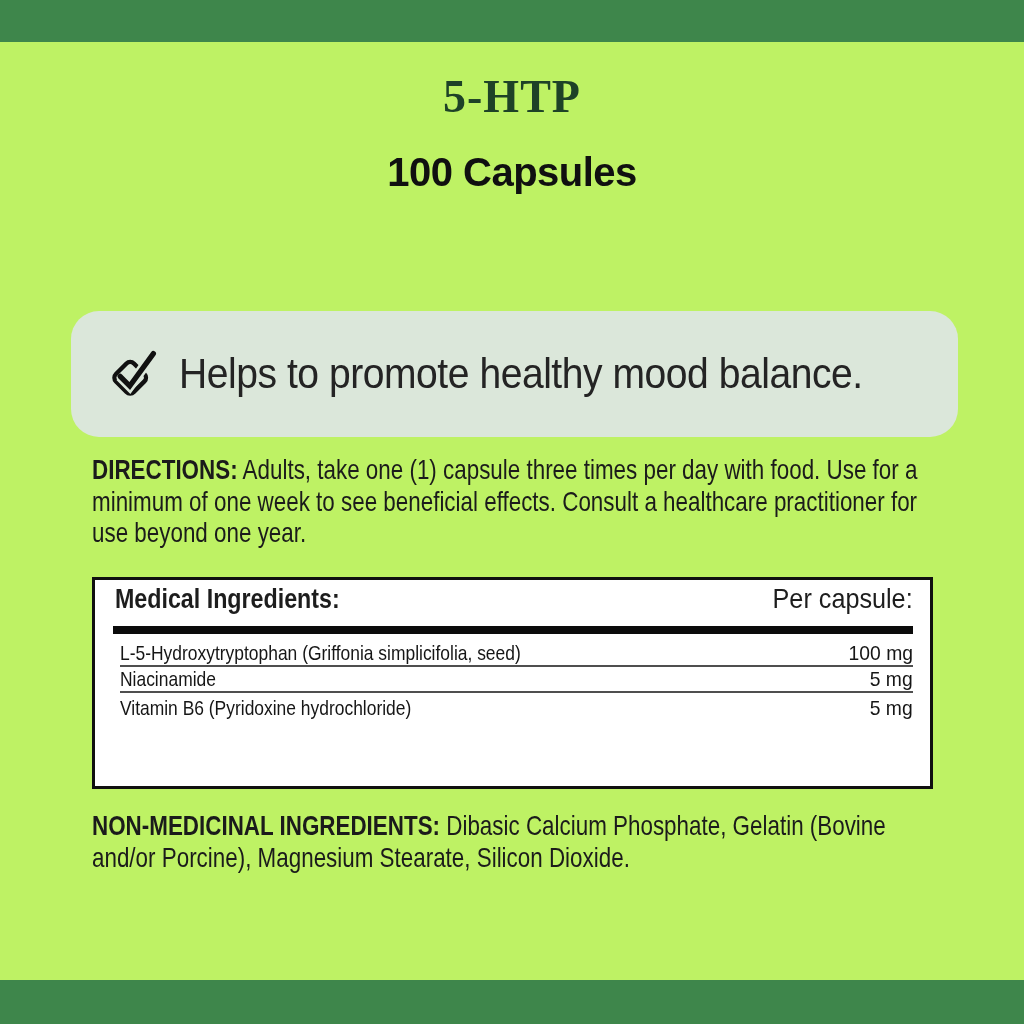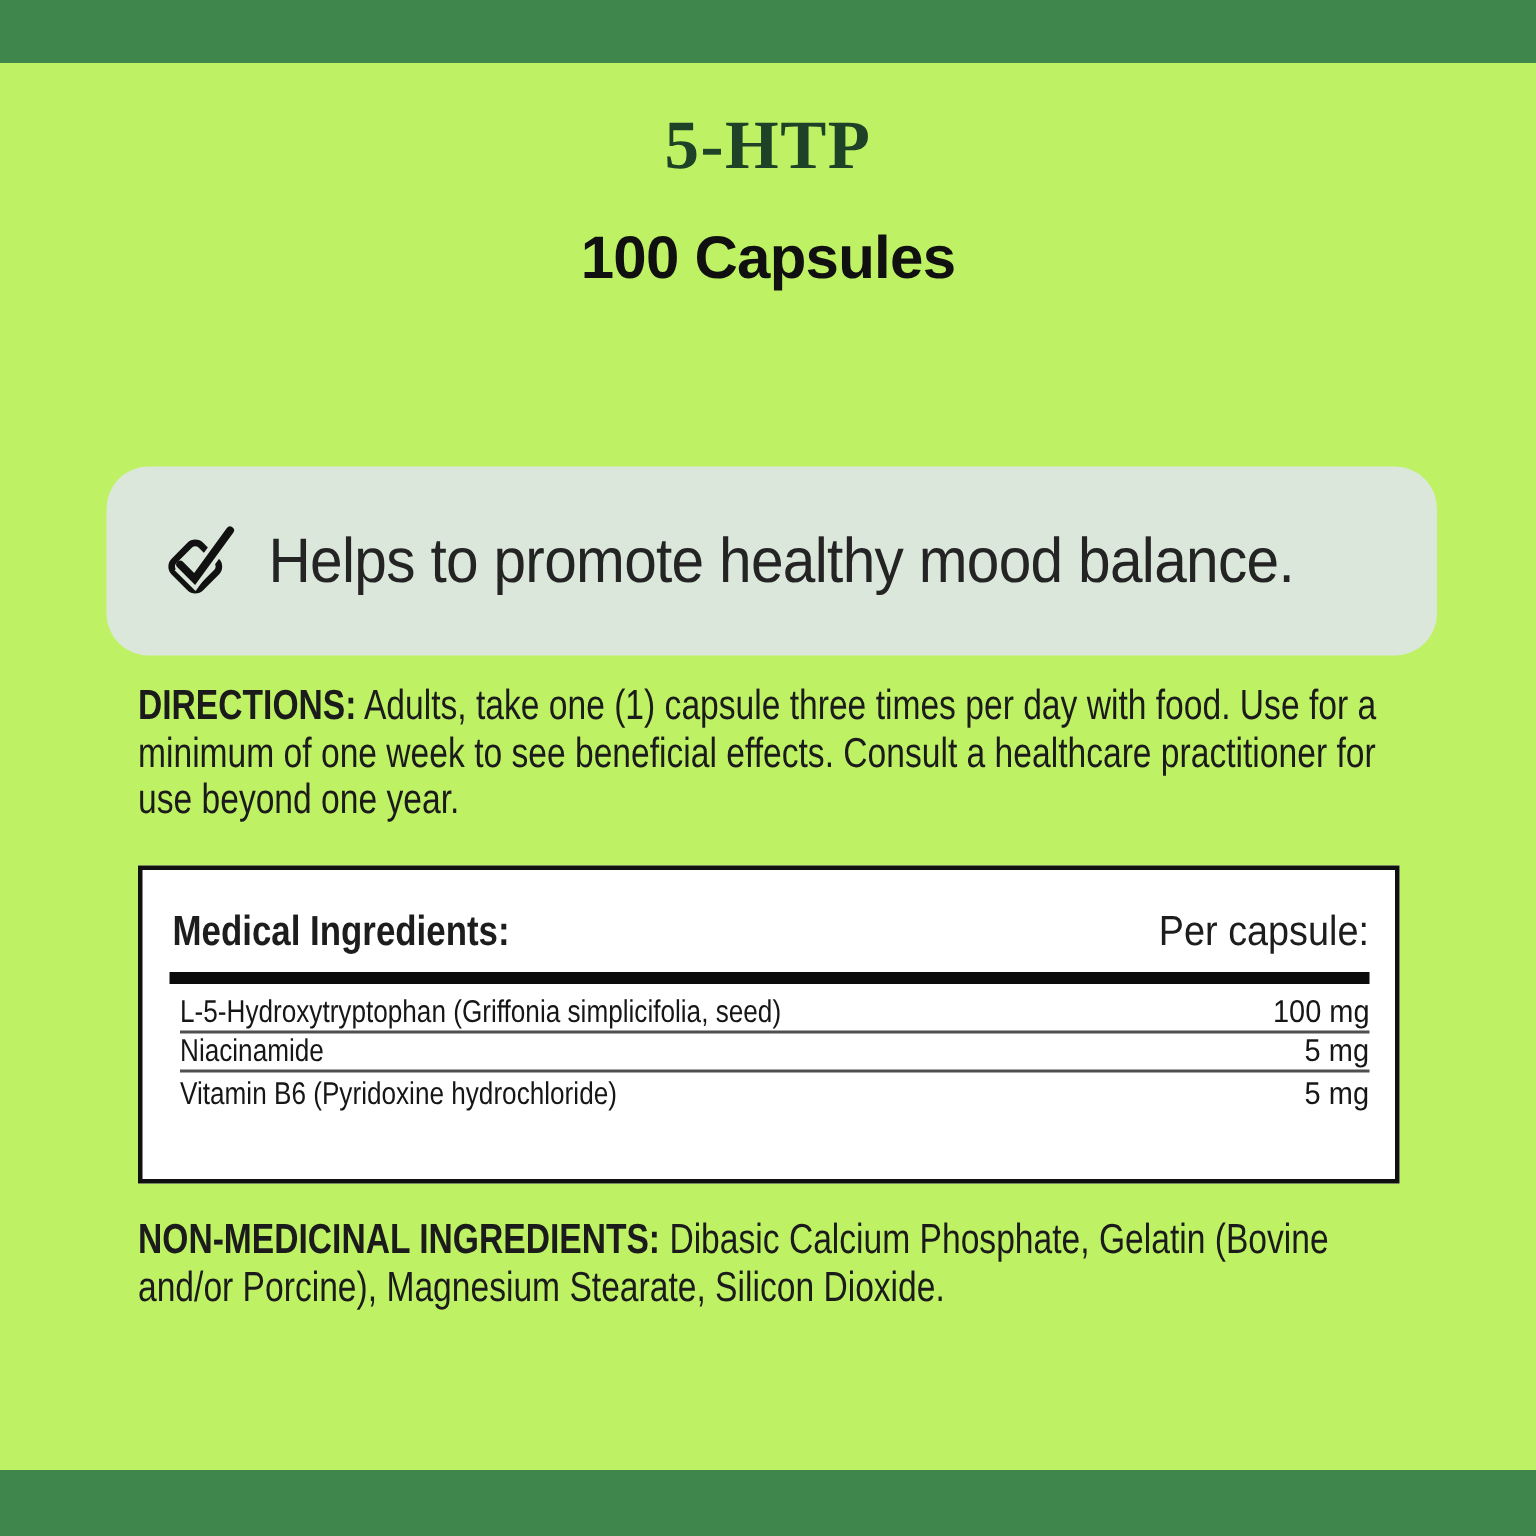--- a/index.html
+++ b/index.html
@@ -35,21 +35,21 @@
   }
   .para b{letter-spacing:0;}
   .directions{left:92px;top:454px;width:1051px;transform:scaleX(0.80);}
   .non-medicinal{left:92px;top:810px;width:1000px;transform:scaleX(0.80);}
   .ing-table{
     position:absolute;left:92px;top:577px;width:841px;height:212px;
     border:3px solid #101010;box-sizing:border-box;background:#ffffff;
   }
   .ing-header{
     display:flex;justify-content:space-between;align-items:baseline;
-    padding:25px 17px 0 20px;font-size:28px;
+    padding:3px 17px 0 20px;font-size:28px;
   }
   .ing-header .hl{font-weight:bold;white-space:nowrap;transform:scaleX(0.83);transform-origin:0 50%;}
   .ing-header .hr{white-space:nowrap;transform:scaleX(0.90);transform-origin:100% 50%;}
   .thick-rule{height:8px;background:#0b0b0b;margin:11px 17px 0 18px;}
   .ing-rows{margin:0 17px 0 25px;padding-top:7px;}
   .ing-row{
     display:flex;justify-content:space-between;align-items:center;
     height:26px;box-sizing:border-box;border-bottom:2px solid #4f4f4f;
     font-size:21px;color:#161616;
   }

